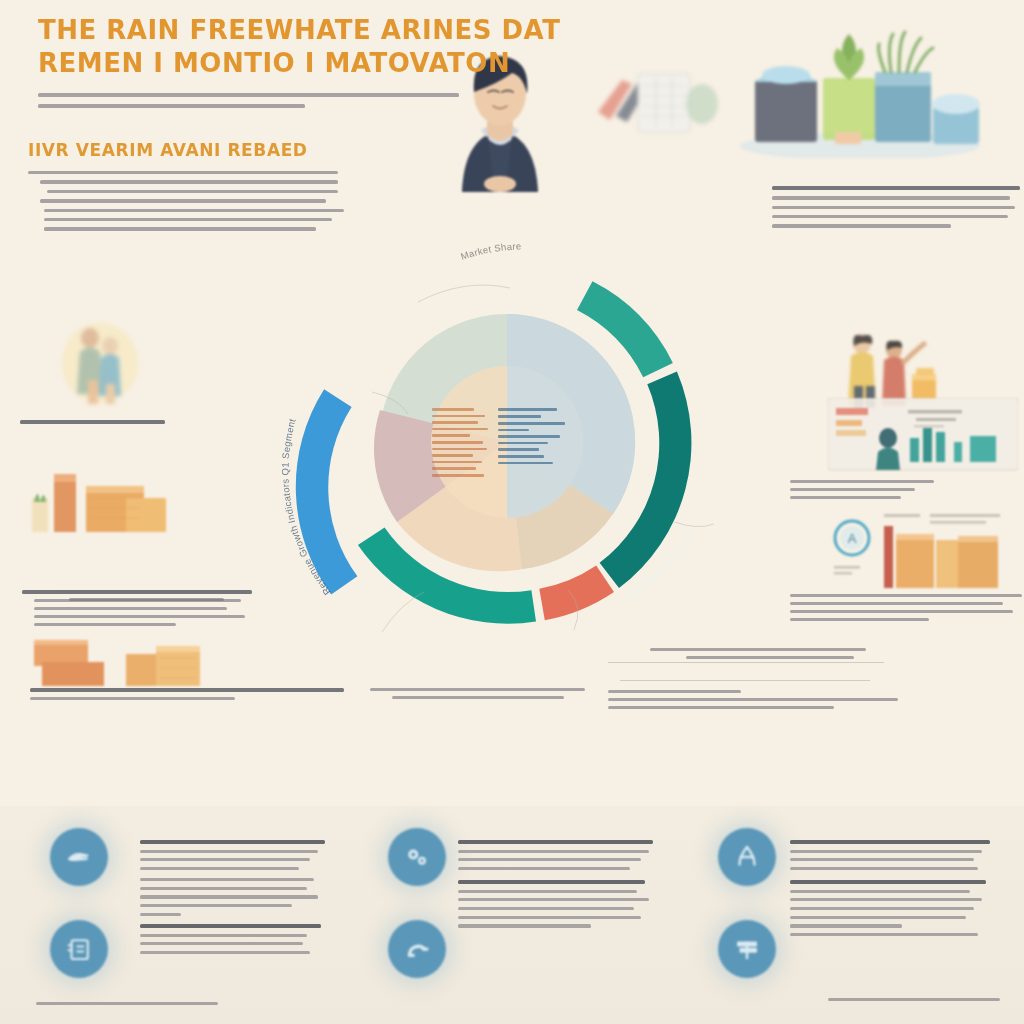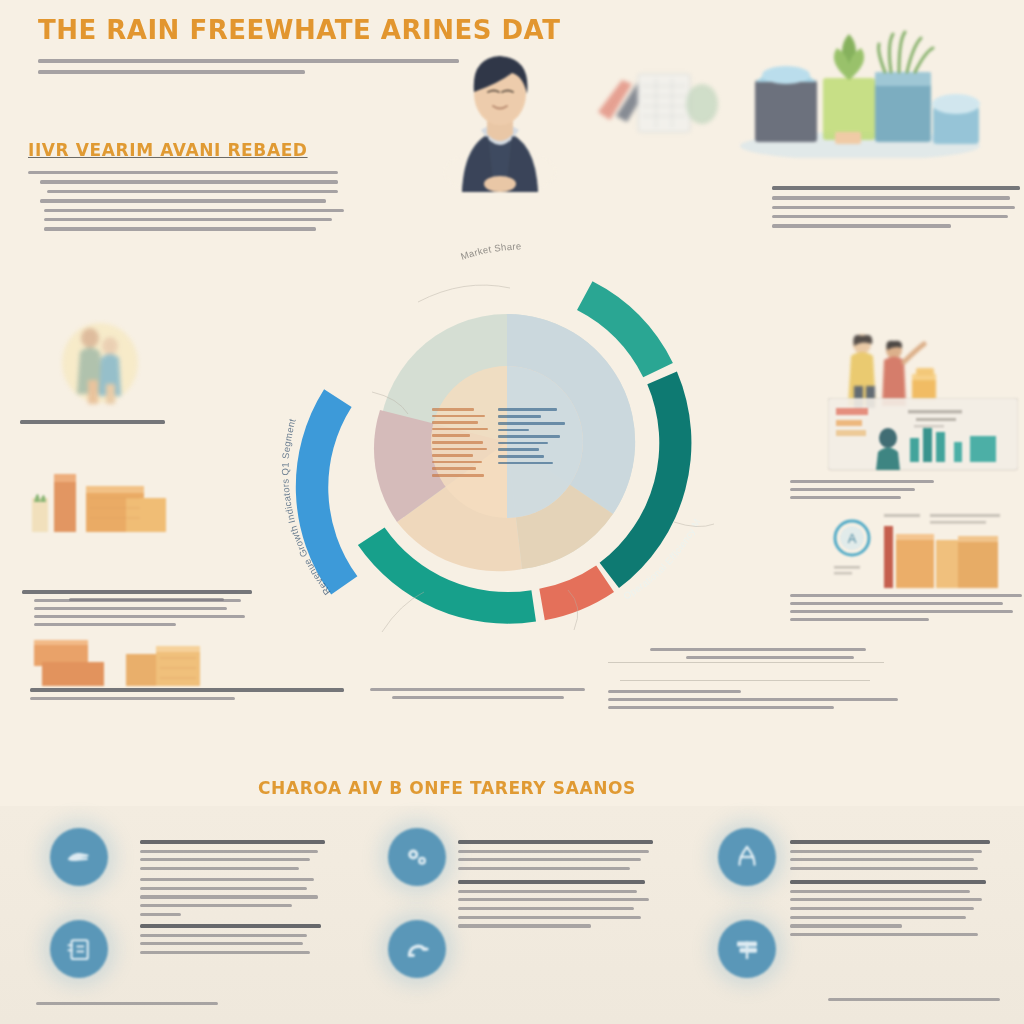--- a/index.html
+++ b/index.html
@@ -38,21 +38,21 @@
     text-transform:uppercase; filter:blur(.4px);
     font-family:"DejaVu Sans", sans-serif; white-space:nowrap;
   }
 
   
   .tblock .pt { height:3.4px; margin-bottom:6px; color:#76737c; }
   .tblock.dense .pt { height:3px; margin-bottom:5px; }
   .tblock .pt.b { height:4.2px; opacity:.8; color:#55585f; }
 
   
-  #left-intro { position:absolute; left:28px; top:140px; width:310px;text-decoration:underline; }
+  #left-intro { position:absolute; left:28px; top:140px; width:310px; }
   #left-intro .sec-title { margin-bottom:11px; }
 
   #left-mid { position:absolute; left:20px; top:420px; width:220px; }
   #left-low { position:absolute; left:22px; top:590px; width:230px; }
 
   
   #right-intro { position:absolute; left:772px; top:186px; width:248px; }
   #right-mid   { position:absolute; left:790px; top:480px; width:232px; }
   #right-low   { position:absolute; left:790px; top:594px; width:232px; }
 
@@ -266,20 +266,21 @@
       <rect x="8" y="54" width="26" height="2.6"></rect>
         <rect x="8" y="60" width="18" height="2.4"></rect>
       <rect x="58" y="2" width="36" height="3"></rect>
         <rect x="104" y="2" width="70" height="3"></rect>
       <rect x="104" y="9" width="56" height="2.6"></rect>
     </g>
   </svg>
 
   <div class="headline">
     <div class="hl-row">THE RAIN FREEWHATE ARINES DAT</div>
+    <div class="hl-row">REMEN I MONTIO I MATOVATON</div>
     <div class="hl-sub tblock">
       <span class="pt" style="width:98%"></span>
       <span class="pt" style="width:62%"></span>
     </div>
   </div>
 
   <div id="left-intro">
     <div class="sec-title">IIVR VEARIM AVANI REBAED</div>
     <div class="tblock">
       <span class="pt" style="width:100%"></span>
@@ -424,21 +425,20 @@
   <div class="rule" style="left:608px;top:662px;width:276px"></div>
   <div class="rule" style="left:620px;top:680px;width:250px"></div>
   <div class="tblock dense" style="position:absolute;left:608px;top:690px;width:290px">
     <span class="pt" style="width:46%"></span>
     <span class="pt" style="width:100%"></span>
     <span class="pt" style="width:78%"></span>
   </div>
 
   <div id="bottom"></div>
 
-  <div class="sec-title" id="bottom-head-l">CHAROA AIV B ONFE TARERY SAANOS</div>
 
   <div class="icon-badge" style="left:50px;top:828px">
     <svg viewBox="0 0 24 24" fill="#e8f2f6">
         <path d="M3 14c2-4 7-6 11-5l5 1c1 .2 1 1.6-.2 1.7l-6 .5 5.5.4c1.2.1 1.2 1.7 0 1.8l-7 .6c-3 .3-6 .4-8.3-1z"></path>
       </svg>
   </div>
   <div class="icon-badge" style="left:50px;top:920px">
     <svg viewBox="0 0 24 24" fill="none" stroke="#e8f2f6" stroke-width="1.7">
         <rect x="6" y="5" width="13" height="15" rx="1.5"></rect>
         <path d="M3 9h4M3 13h4M10 10h6M10 14h6"></path>

